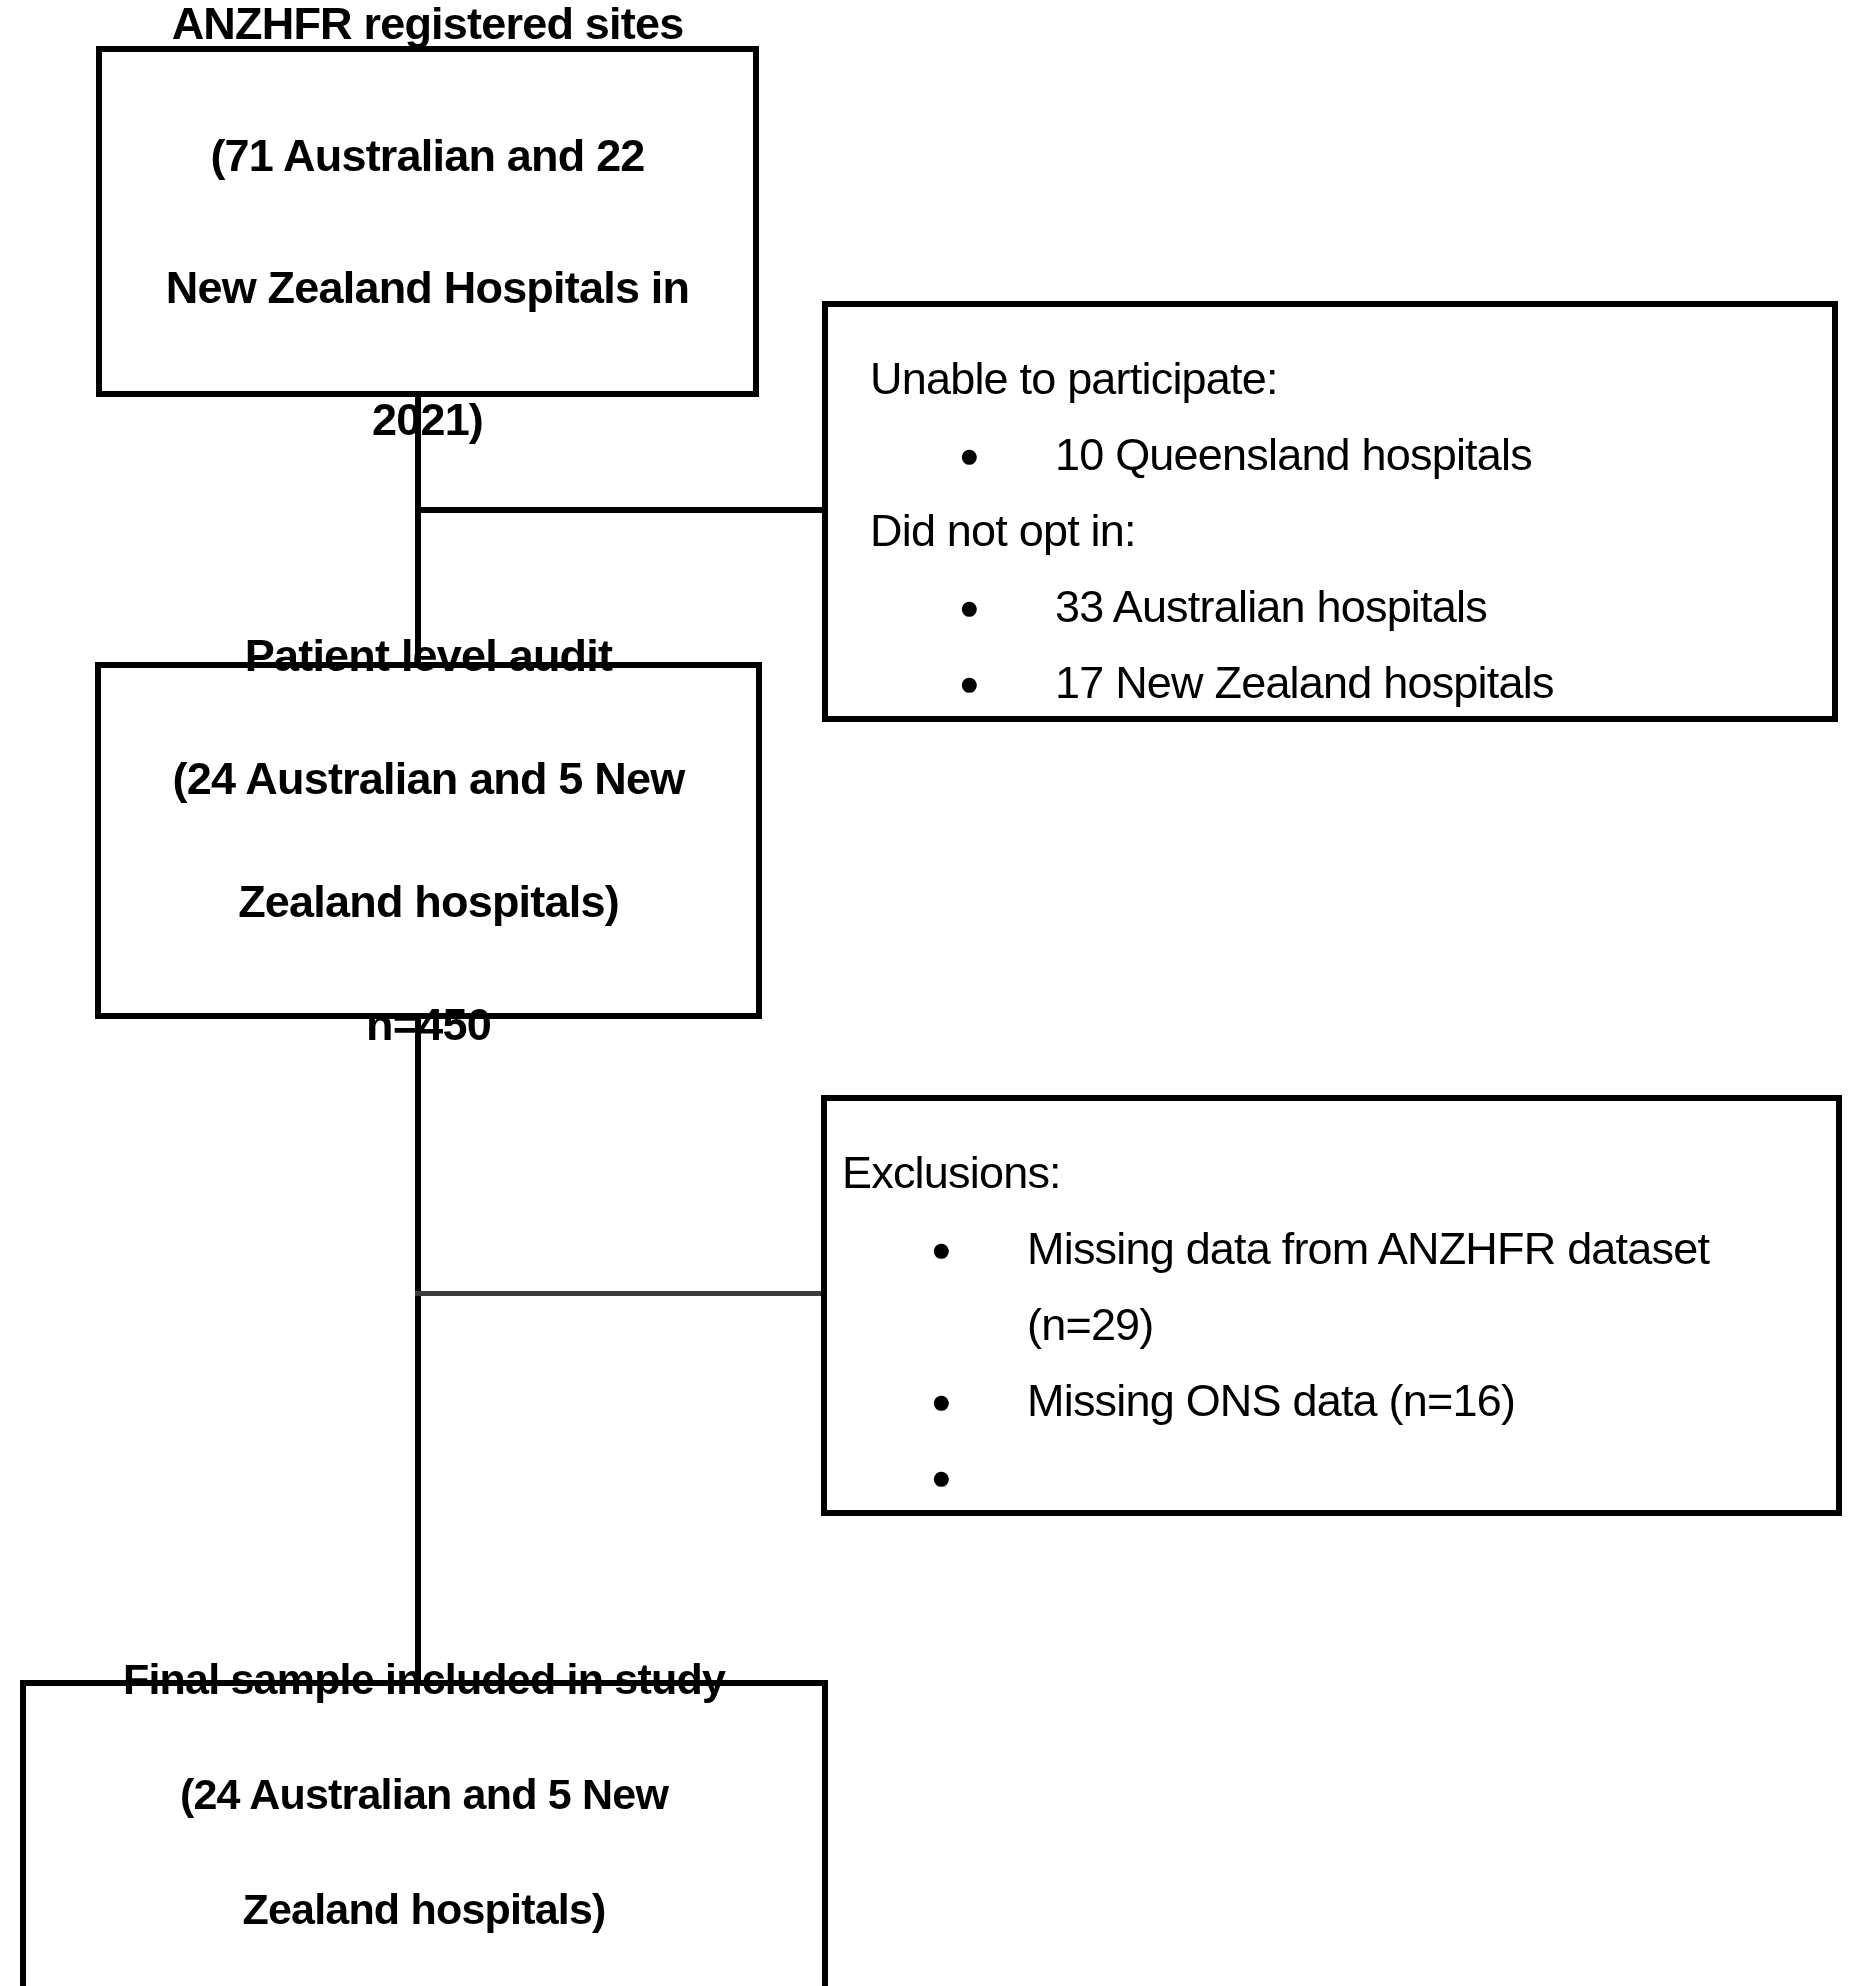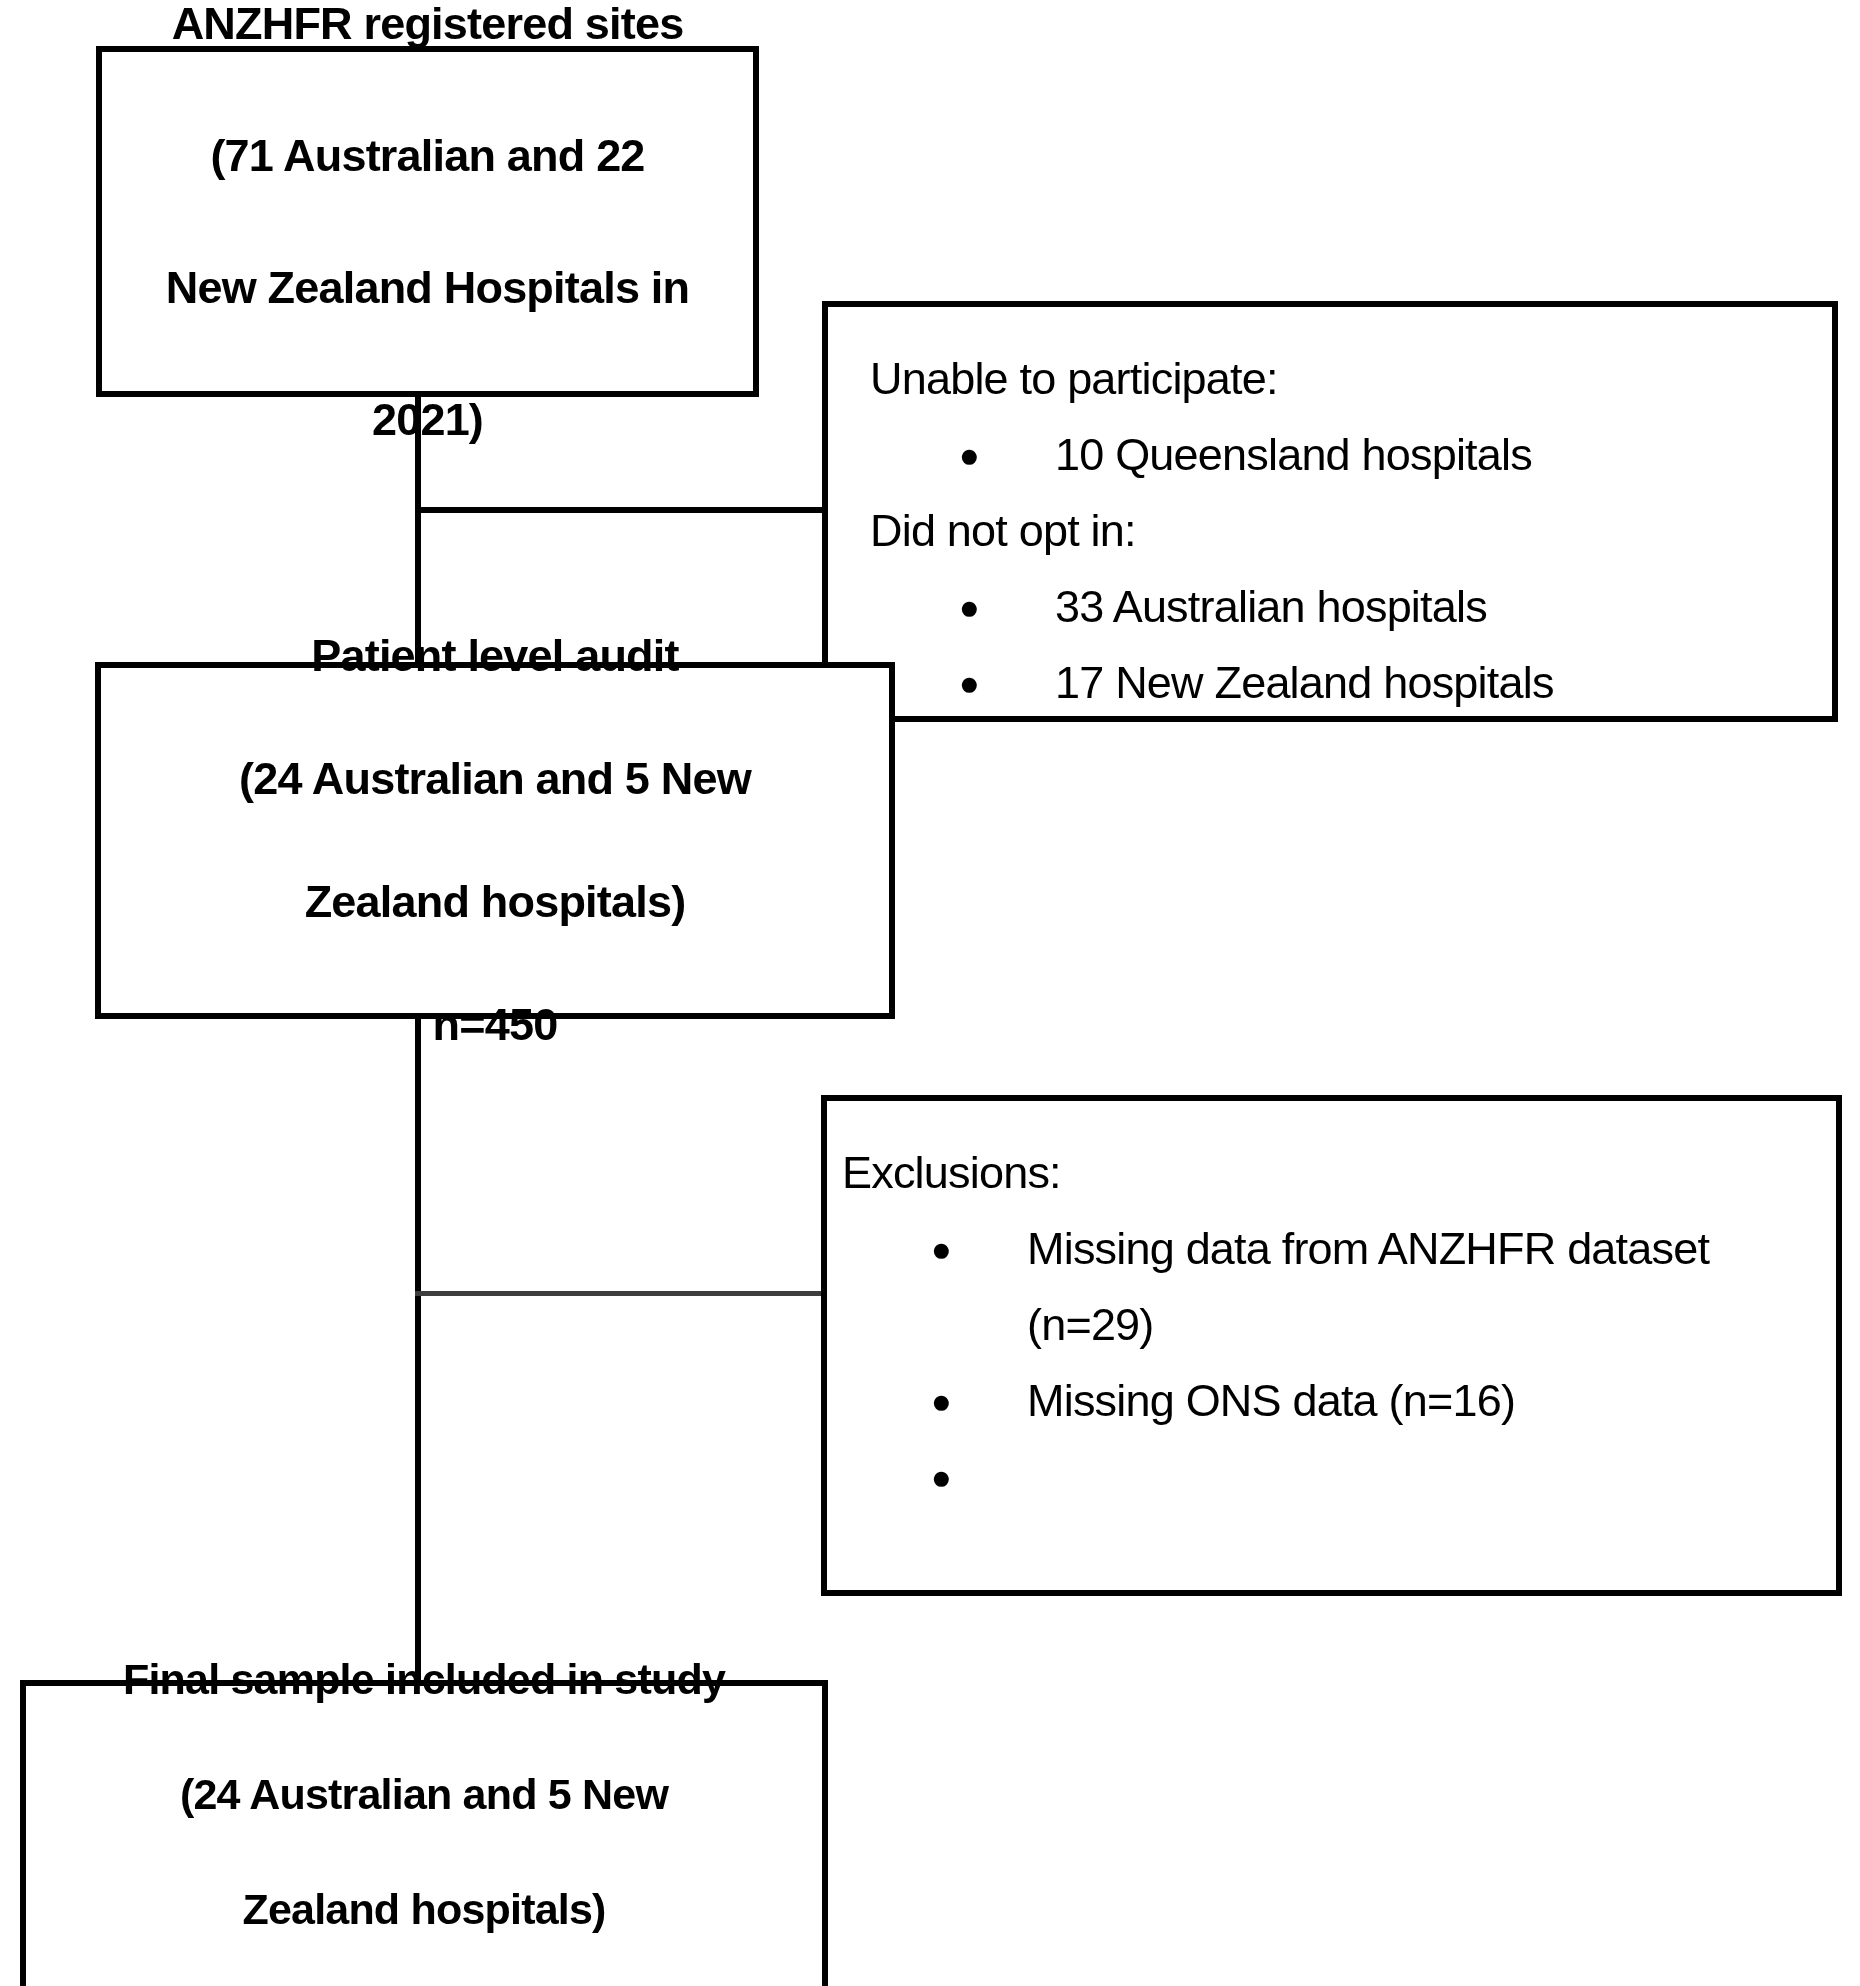--- a/index.html
+++ b/index.html
@@ -23,29 +23,29 @@
     justify-content:center;align-items:center;
     text-align:center;
     gap:47px;
   }
   .line{white-space:nowrap;font-weight:bold;}
   .title{font-weight:700;}
   
   .box-registered{left:96px;top:46px;width:663px;height:351px;font-size:45px;}
   .box-registered .line{line-height:85px;}
   
-  .box-patient{left:95px;top:662px;width:800px;height:357px;font-size:45px;}
+  .box-patient{left:95px;top:662px;width:667px;height:357px;font-size:45px;}
   .box-patient .line{line-height:76px;}
   
   .box-final{left:20px;top:1680px;width:808px;height:343px;font-size:43px;}
   .box-final .line{line-height:68px;}
   
   .side-box{font-size:45px;padding:34px 24px 0 42px;}
   .box-unable{left:822px;top:301px;width:1016px;height:421px;}
-  .box-exclusions{left:821px;top:1095px;width:1021px;height:501px;padding-left:15px;}
+  .box-exclusions{left:821px;top:1095px;width:1021px;height:421px;padding-left:15px;}
   .side-box .heading{line-height:76px;white-space:nowrap;}
   .brow{display:flex;line-height:76px;}
   .bullet{
     width:24px;margin-left:87px;margin-right:74px;
     font-size:35px;flex:0 0 auto;text-align:center;
   }
   .btext{white-space:nowrap;}
   
   .connector{position:absolute;background:#000;}
   .conn-v1{left:415px;top:393px;width:5.6px;height:272px;}

